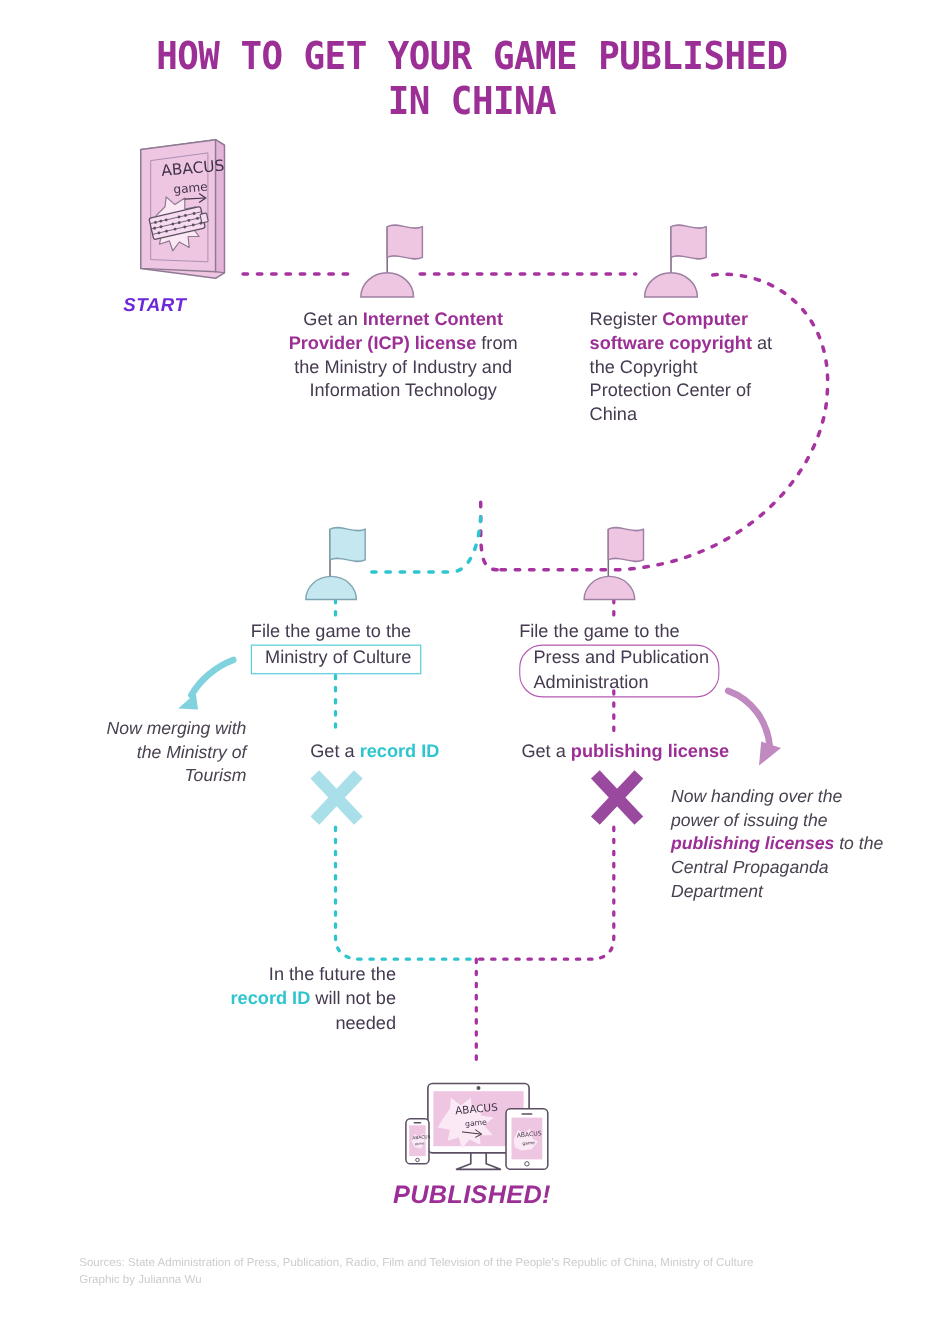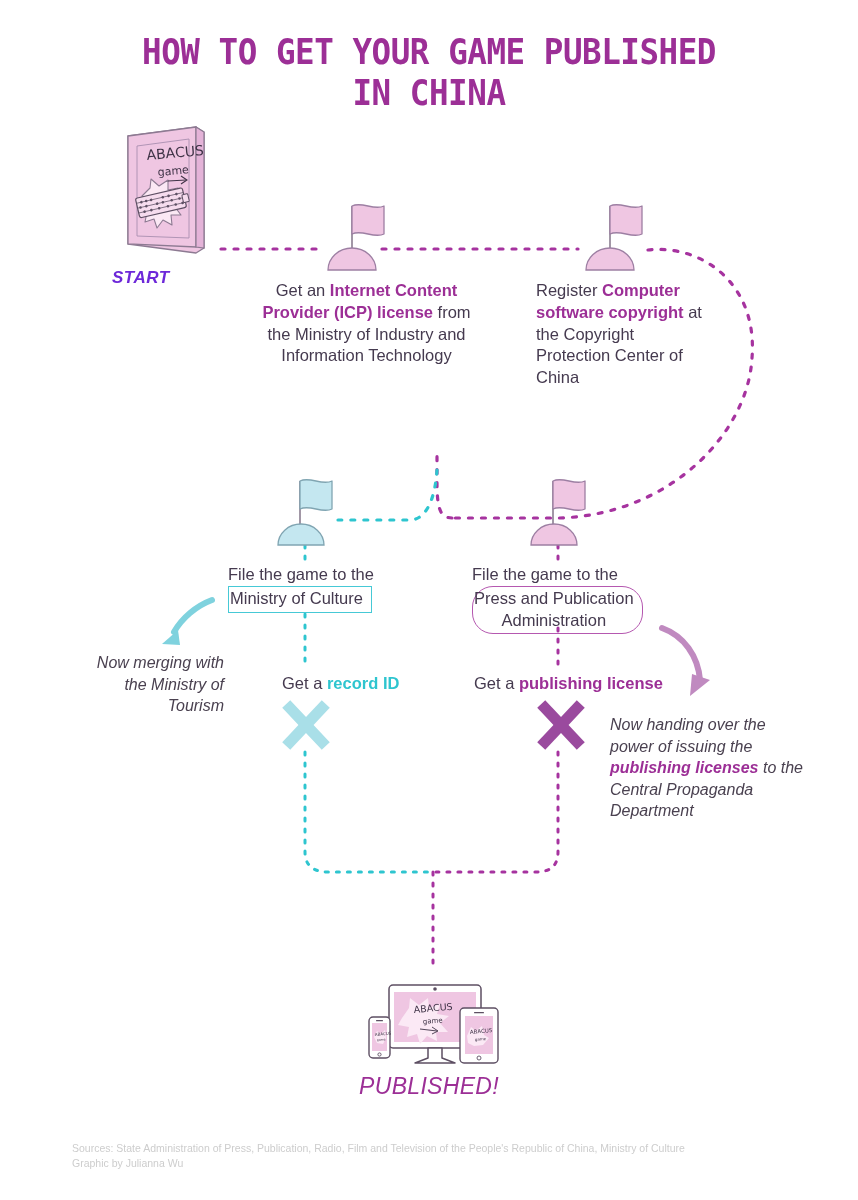--- a/index.html
+++ b/index.html
@@ -26,28 +26,28 @@
 
   
   .body-txt{font-size:16.5px;line-height:1.32;color:#453a4f;}
   .body-txt b{color:#9c2f96;font-weight:bold;}
   .ital{font-style:italic;font-size:16px;line-height:1.35;color:#4a4150;}
   .ital b{color:#9c2f96;font-weight:bold;font-style:italic;}
 
   #start-label{left:112px;top:268px;font-size:17px;font-weight:bold;font-style:italic;
      color:#6d28d9;letter-spacing:0.5px;}
   #published-label{left:0;top:1073px;width:858px;text-align:center;font-size:23px;
-     font-weight:normal;font-style:italic;color:#9c2f96;letter-spacing:0.3px;}
+     font-weight:bold;font-style:italic;color:#9c2f96;letter-spacing:0.3px;}
 
   #step1{left:249px;top:280px;width:235px;text-align:center;}
   #step2{left:536px;top:280px;width:175px;}
 
   #step3-label{left:228px;top:564px;width:215px;}
   #step4-label{left:472px;top:564px;width:200px;}
-  .boxed{display:inline-block;border:1.3px solid #46c9d6;padding:1px 8px 2px 1px;text-align:center;}
+  .boxed{display:inline-block;border:1.3px solid #46c9d6;padding:1px 8px 2px 12px;}
   .boxed.pink{border-color:#b558b0;border-radius:21px;}
 
   #note-tourism{left:76px;top:652px;width:148px;text-align:right;}
   #note-propaganda{left:610px;top:714px;width:196px;}
   #note-restructure{left:338px;top:774px;width:200px;text-align:center;}
   #note-future{left:190px;top:876px;width:170px;text-align:right;}
 
   #get-record{left:250px;top:674px;font-size:16.5px;color:#453a4f;margin-left:32px;}
   #get-record b{color:#2ec5cf;font-weight:bold;}
   #get-publish{left:474px;top:674px;font-size:16.5px;color:#453a4f;}
@@ -242,20 +242,23 @@
 
   <div id="get-publish" class="abs">
     <span>Get a </span><b>publishing license</b>
   </div>
 
   <div id="note-propaganda" class="abs ital">
     <span>Now handing over the power of issuing the </span><b>publishing licenses</b><span> to the Central Propaganda Department</span>
   </div>
 
 
+  <div id="note-future" class="abs body-txt">
+    <span>In the future the </span><b>record ID</b><span> will not be needed</span>
+  </div>
 
   <div id="published-label" class="abs">PUBLISHED!</div>
 
   <div id="footer" class="abs">
     <div>Sources: State Administration of Press, Publication, Radio, Film and Television of the People's Republic of China, Ministry of Culture</div>
     <div>Graphic by Julianna Wu</div>
   </div>
 
 </div>
 

